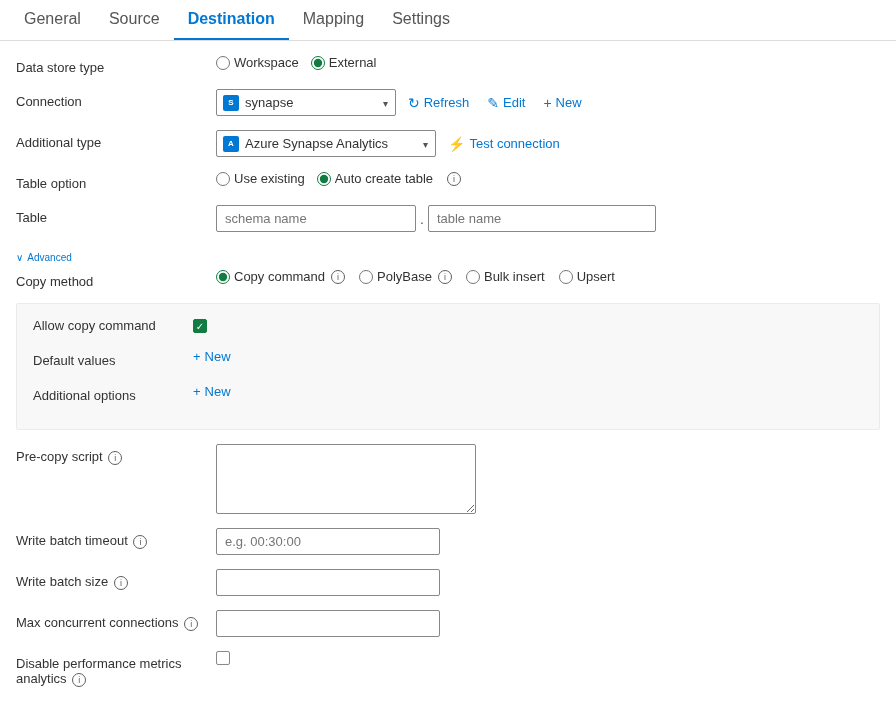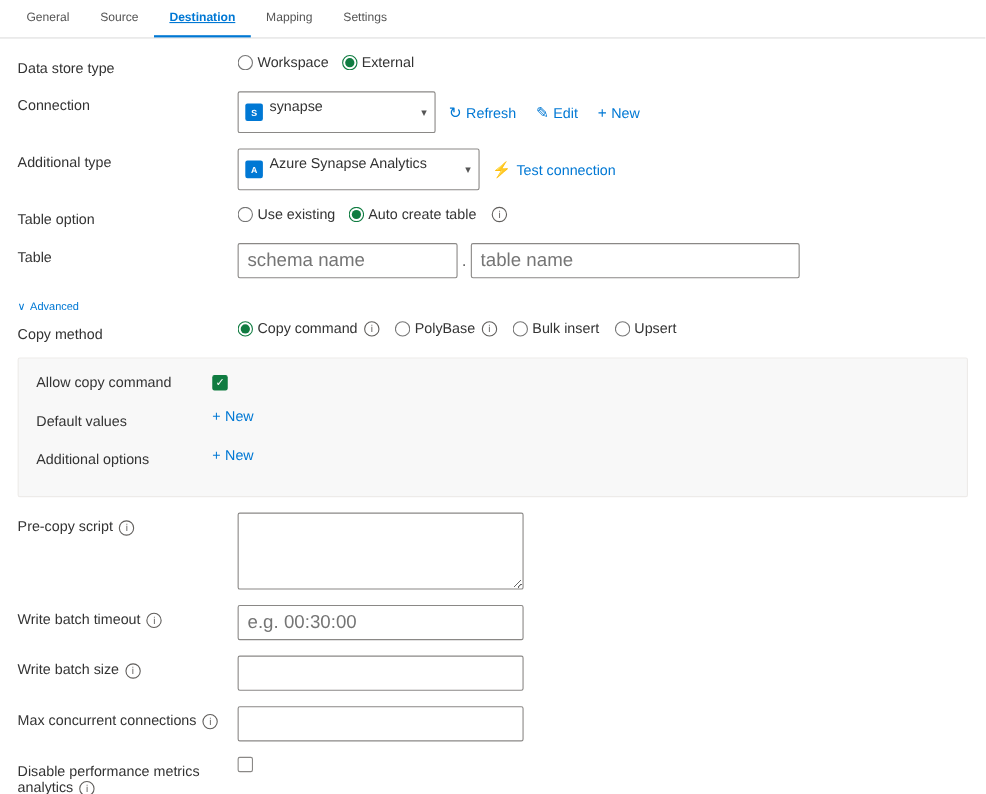--- a/index.html
+++ b/index.html
@@ -1,62 +1,62 @@
 <!DOCTYPE html>
 <html><head>
   <meta charset="utf-8">
   <style>
     * { box-sizing: border-box; margin: 0; padding: 0; }
     body { font-family: 'Segoe UI', sans-serif; font-size: 13px; color: #333; background: #fff; }
 
     .tabs { display: flex; border-bottom: 1px solid #ddd; padding: 0 10px; }
-    .tab { padding: 10px 14px; cursor: pointer; font-size: 11px; color: #555; border-bottom: 2px solid transparent; }
-    .tab.active { color: #0078d4; border-bottom: 2px solid #0078d4; font-weight: 600; text-decoration: underline; }
+    .tab { padding: 10px 14px; cursor: pointer; font-size: 16px; color: #555; border-bottom: 2px solid transparent; }
+    .tab.active { color: #0078d4; border-bottom: 2px solid #0078d4; font-weight: 600; }
 
     .form-container { padding: 14px 16px; }
 
     .form-row { display: flex; align-items: flex-start; margin-bottom: 14px; }
     .form-label { width: 200px; min-width: 200px; padding-top: 5px; font-size: 13px; color: #333; }
     .form-control { flex: 1; display: flex; align-items: center; flex-wrap: wrap; gap: 6px; }
 
     
     .radio-group { display: flex; gap: 12px; }
     .radio-item { display: flex; align-items: center; gap: 4px; cursor: pointer; font-size: 13px; }
     .radio-item input[type="radio"] { accent-color: #107c41; width: 14px; height: 14px; cursor: pointer; }
 
     
     .select-wrapper { position: relative; display: inline-flex; align-items: center; }
     .select-wrapper select {
       appearance: none; -webkit-appearance: none;
-      border: 1px solid #8a8886; border-radius: 2px; padding: 5px 28px 16px 28px;
+      border: 1px solid #8a8886; border-radius: 2px; padding: 5px 28px 5px 28px;
       font-size: 13px; background: #fff; cursor: pointer; min-width: 180px; color: #333;
     }
     .select-wrapper .sel-icon {
       position: absolute; left: 7px; top: 50%; transform: translateY(-50%);
       width: 16px; height: 16px; background: #0078d4; border-radius: 2px;
       display: flex; align-items: center; justify-content: center; color: #fff; font-size: 9px;
     }
     .select-wrapper .chevron {
       position: absolute; right: 8px; top: 50%; transform: translateY(-50%);
       pointer-events: none; color: #555; font-size: 10px;
     }
 
     
     .action-btn { display: inline-flex; align-items: center; gap: 4px; color: #0078d4; background: none; border: none; cursor: pointer; font-size: 13px; padding: 4px 6px; }
     .action-btn .btn-icon { font-size: 14px; }
 
     
     .text-input {
       border: 1px solid #8a8886; border-radius: 2px; padding: 5px 8px;
-      font-size: 17px; color: #333; outline: none;
+      font-size: 13px; color: #333; outline: none;
     }
 
     .schema-table { display: flex; align-items: center; gap: 4px; }
     .schema-input { width: 200px; }
-    .table-input { width: 299px; }
+    .table-input { width: 228px; }
     .dot-sep { font-size: 14px; color: #555; }
 
     
     .advanced-toggle { display: flex; align-items: center; gap: 4px; cursor: pointer; color: #0078d4; font-size: 13px; padding: 6px 0; }
     .advanced-toggle span { font-size: 10px; }
 
     
     .copy-method-group { display: flex; align-items: center; gap: 14px; flex-wrap: wrap; }
 
     
@@ -76,21 +76,21 @@
 
     .new-btn { display: inline-flex; align-items: center; gap: 4px; color: #0078d4; background: none; border: none; cursor: pointer; font-size: 13px; padding: 4px 0; }
 
     
     .form-textarea {
       border: 1px solid #8a8886; border-radius: 2px; padding: 6px 8px;
       font-size: 13px; width: 260px; height: 70px; resize: vertical; outline: none;
     }
 
     
-    .standalone-input { width: 260px; }
+    .standalone-input { width: 224px; }
     .standalone-textarea { width: 260px; height: 70px; }
   </style>
 </head>
 <body>
 
 <div class="tabs">
   <div class="tab">General</div>
   <div class="tab">Source</div>
   <div class="tab active">Destination</div>
   <div class="tab">Mapping</div>

